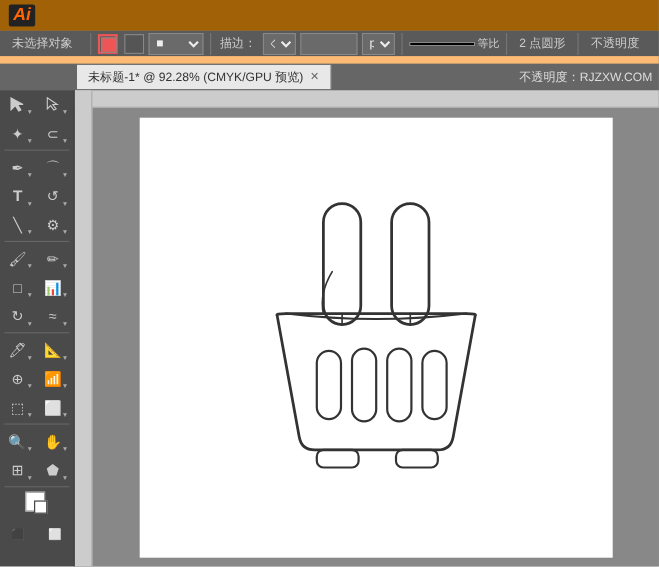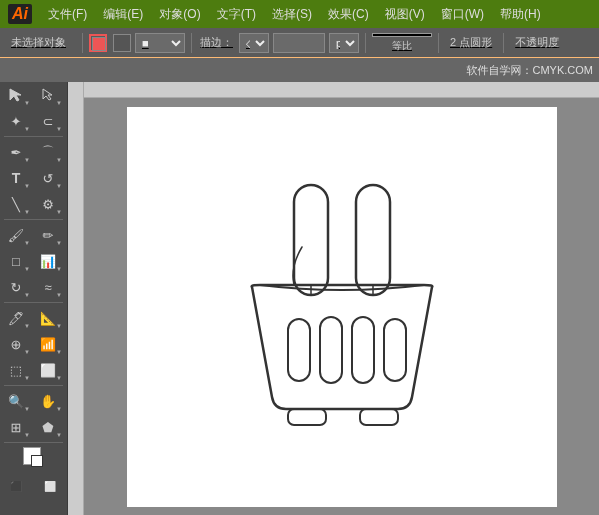--- a/index.html
+++ b/index.html
@@ -1,35 +1,35 @@
 <!DOCTYPE html>
 <html><head>
   <meta charset="utf-8">
   <style>
     * { margin: 0; padding: 0; box-sizing: border-box; }
     body { width: 599px; height: 515px; overflow: hidden; font-family: "Microsoft YaHei", Arial, sans-serif; font-size: 12px; background: #888; }
 
     
     #titlebar {
       display: flex; align-items: center;
-      height: 28px; background: #4d7c0f;
+      height: 28px; background: #a16207;
       color: #ccc; padding: 0 8px; gap: 10px;
     }
     #titlebar .ai-logo {
       color: #ff6600; font-weight: bold; font-size: 16px; font-style: italic;
       background: #222; padding: 1px 4px; border-radius: 2px;
     }
     #titlebar .menu-bar { display: flex; gap: 4px; }
     #titlebar .menu-item { color: #ddd; padding: 2px 6px; cursor: pointer; font-size: 12px; }
 
     
     #toolbar {
       display: flex; align-items: center;
       height: 30px; background: #5a5a5a;
-      padding: 0 6px; gap: 4px; border-bottom: 1px solid #fdba74; text-decoration: underline;
+      padding: 0 6px; gap: 4px; border-bottom: 7px solid #fdba74;
     }
     .tb-item { display: flex; align-items: center; color: #ddd; font-size: 11px; padding: 2px 4px; cursor: pointer; border: 1px solid transparent; }
     .tb-sep { width: 1px; height: 20px; background: #777; margin: 0 2px; }
     .tb-label { color: #ccc; font-size: 11px; margin: 12px 2px; }
     .tb-select {
       background: #6a6a6a; border: 1px solid #888; color: #eee;
       font-size: 11px; height: 20px; padding: 0 2px; cursor: pointer;
     }
     .stroke-preview {
       width: 60px; height: 4px; background: #000; border: 1px solid #999;
@@ -101,31 +101,20 @@
       margin-top: 16px; margin-left: 16px;
       display: flex; align-items: center; justify-content: center;
       position: relative;
     }
   </style>
 </head>
 <body>
 
 <div id="titlebar">
   <span class="ai-logo">Ai</span>
-  <div class="menu-bar">
-    <span class="menu-item">文件(F)</span>
-    <span class="menu-item">编辑(E)</span>
-    <span class="menu-item">对象(O)</span>
-    <span class="menu-item">文字(T)</span>
-    <span class="menu-item">选择(S)</span>
-    <span class="menu-item">效果(C)</span>
-    <span class="menu-item">视图(V)</span>
-    <span class="menu-item">窗口(W)</span>
-    <span class="menu-item">帮助(H)</span>
-  </div>
 </div>
 
 <div id="toolbar">
   <span class="tb-item" style="color:#ccc; min-width:70px;">未选择对象</span>
   <div class="tb-sep"></div>
 
   <div class="tb-item" style="width:18px; height:18px; border:2px solid #e55; background:transparent; position:relative;">
     <div style="position:absolute; width:14px; height:14px; border:1px solid #888; background:#e55; top:1px; left:1px;"></div>
   </div>
 
@@ -136,32 +125,36 @@
   <div class="tb-sep"></div>
   <span class="tb-label">描边：</span>
   <select class="tb-select" style="width:30px;">
     <option>◇</option>
   </select>
   <input class="tb-select" value="1 pt" style="width: 38px; text-align: center; padding-left: 48px;">
   <select class="tb-select" style="width:30px;">
     <option>pt</option>
   </select>
   <div class="tb-sep"></div>
-  <span style="display:inline-flex; align-items:center; gap:2px;flex-direction:column;">
+  <span style="display:inline-flex; align-items:center; gap:2px;">
     <span class="stroke-preview"></span>
     <span style="color:#ccc; font-size:10px;">等比</span>
   </span>
   <div class="tb-sep"></div>
   <span class="tb-item" style="color:#ccc;">2 点圆形</span>
   <div class="tb-sep"></div>
   <span class="tb-item" style="color:#ccc;">不透明度</span>
 </div>
 
 <div id="tabbar">
-  <span class="tab-right-info">软件自学网：CMYK.COM</span>
+  <div class="tab">
+    <span>未标题-1* @ 92.28% (CMYK/GPU 预览)</span>
+    <span class="close-btn">✕</span>
+  </div>
+  <span class="tab-right-info">不透明度：RJZXW.COM</span>
 </div>
 
 <div id="main">
 
   <div id="toolbox">
 
     <div class="tool-row">
       <div class="tool-btn" title="选择工具">
         <svg viewBox="0 0 16 16">
             <path d="M2 2 L2 13 L6 9 L9 14 L11 13 L8 8 L13 8 Z" stroke="#ccc" stroke-width="1" fill="#ccc"></path>

